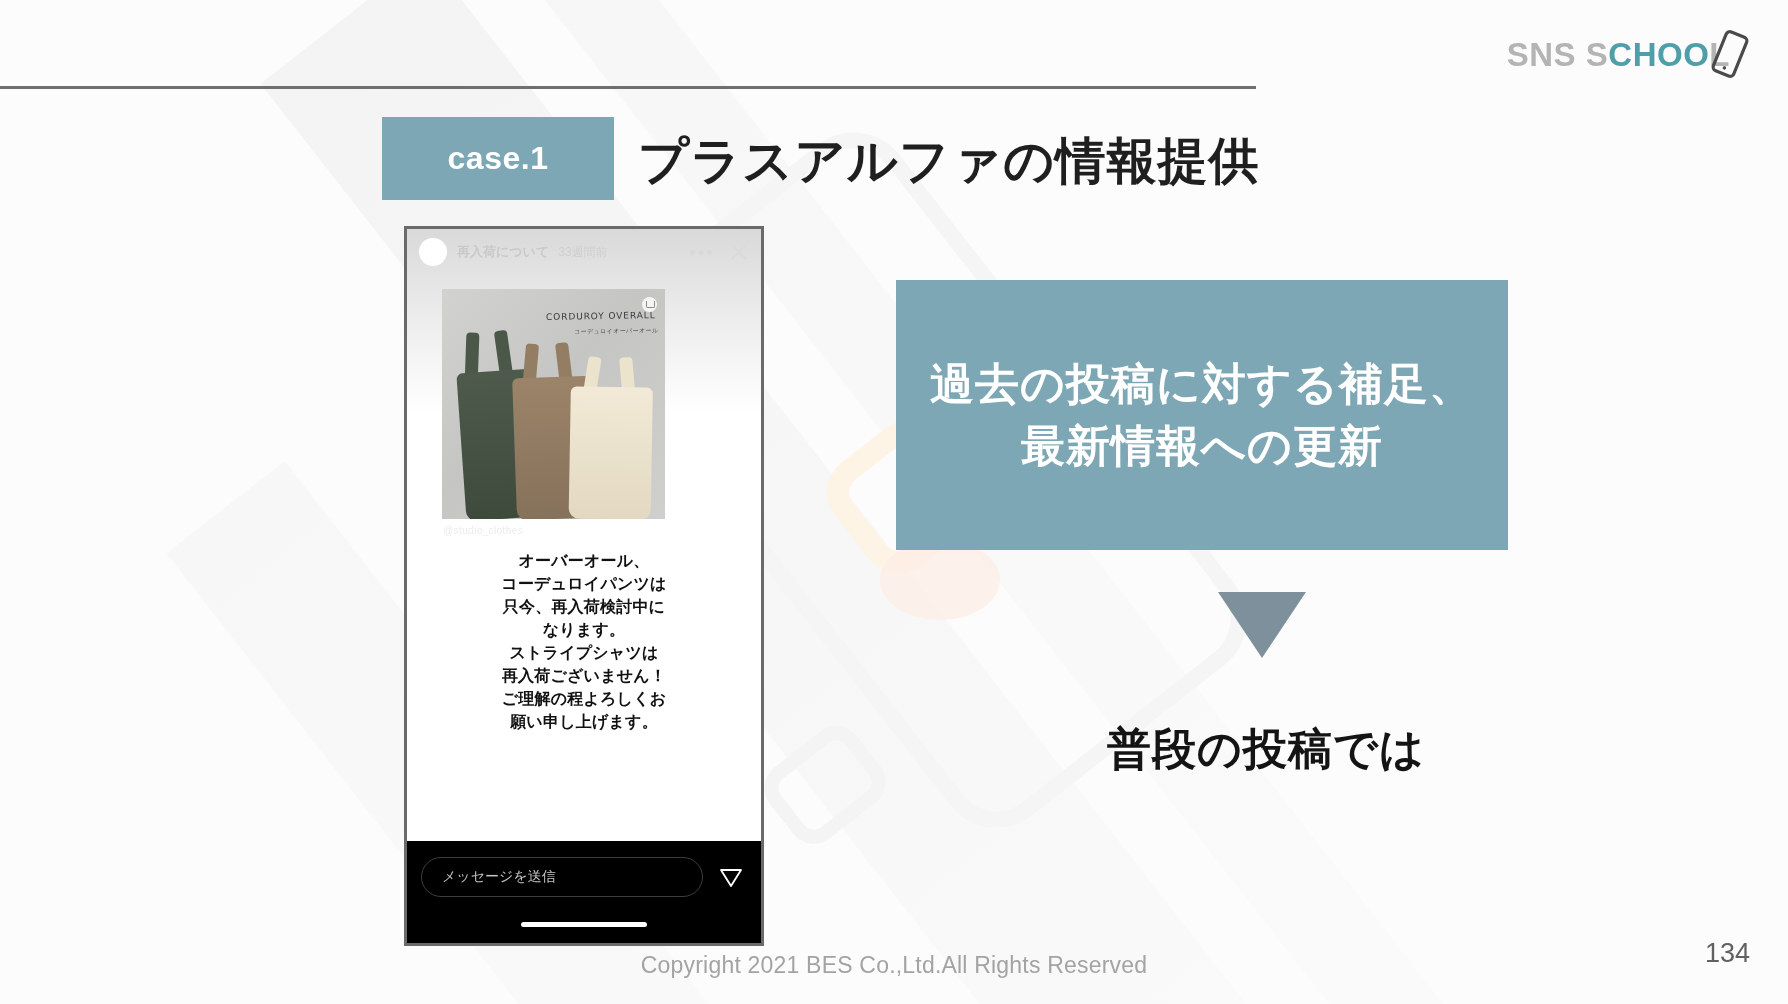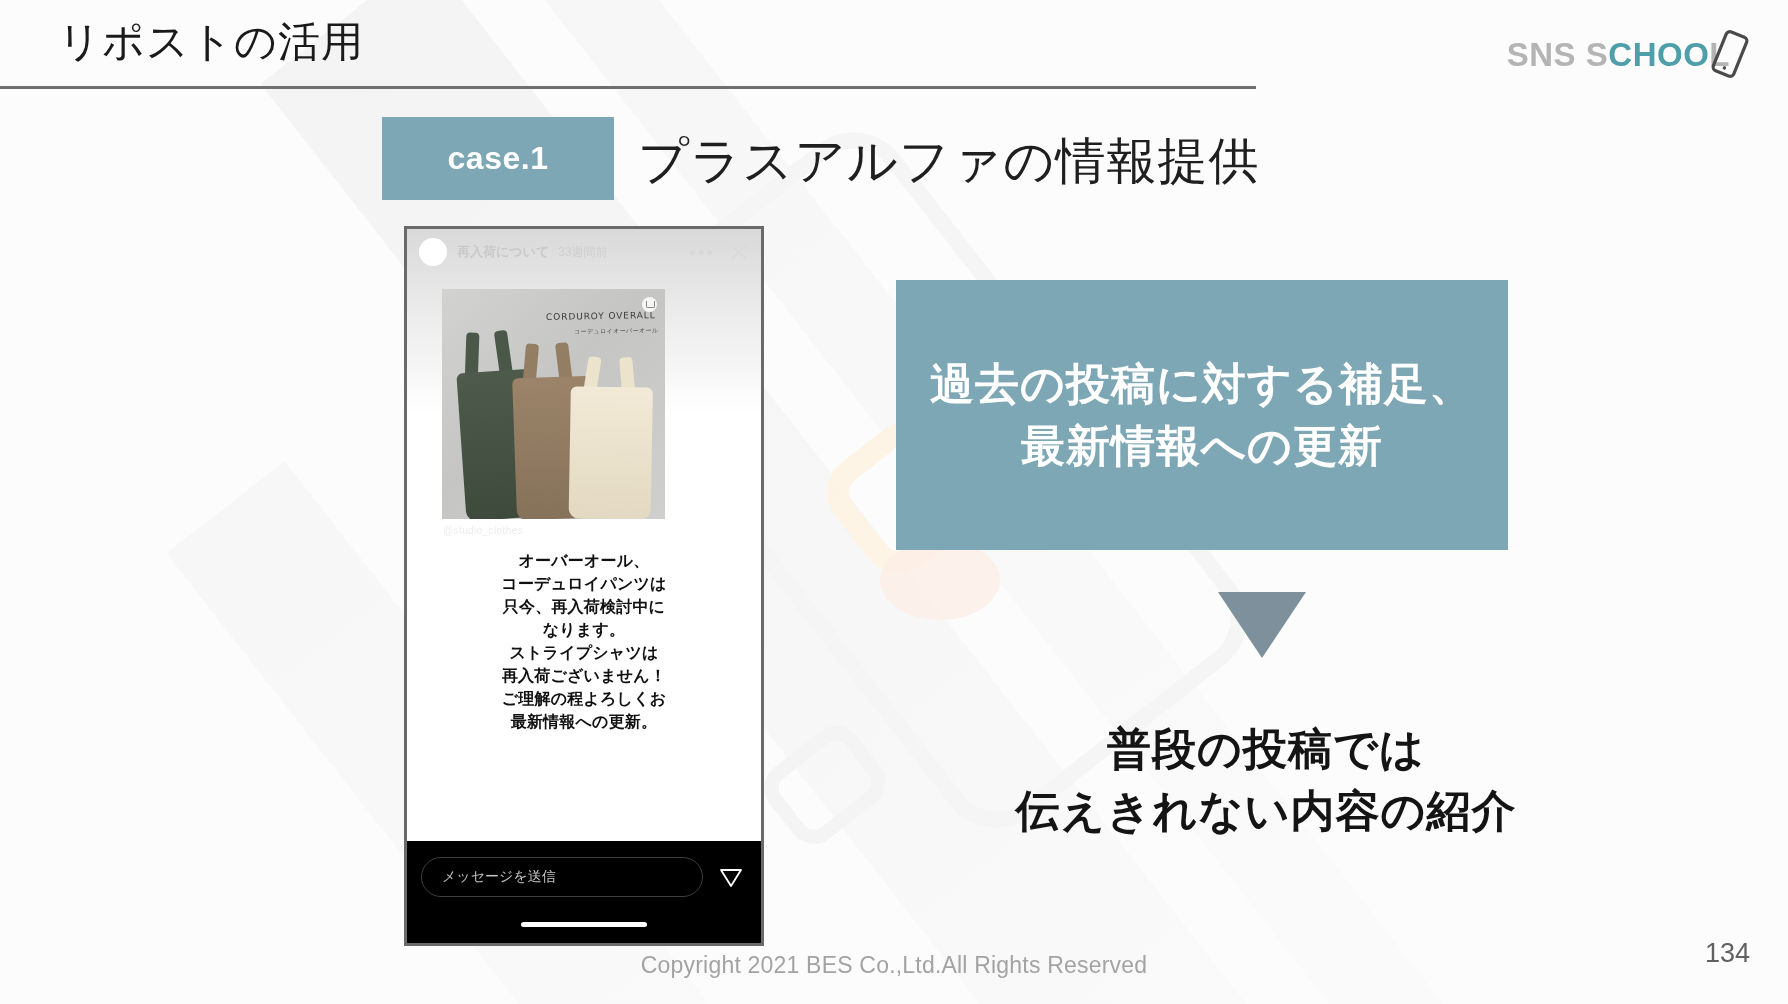--- a/index.html
+++ b/index.html
@@ -86,21 +86,21 @@
     position:absolute; left:382px; top:117px;
     width:232px; height:83px;
     background:#7da7b4;
     display:flex; align-items:center; justify-content:center;
   }
   .case-badge span {
     color:#ffffff; font-size:32px; font-weight:bold; letter-spacing:.5px;
   }
   .case-heading {
     position:absolute; left:638px; top:128px;
-    font-size:50px; font-weight:normal; color:#1f1f1f;
+    font-size:50px; font-weight:bold; color:#1f1f1f;
     white-space:nowrap; letter-spacing:1px;
   }
 
   
   .phone {
     position:absolute; left:404px; top:226px;
     width:360px; height:720px;
     background:#000000;
     border:3px solid #6a6a6a;
     overflow:hidden;
@@ -271,21 +271,20 @@
     <div class="wm-band wm-b1"></div>
     <div class="wm-band wm-b2"></div>
     <div class="wm-band wm-b3"></div>
     <div class="wm-phone"></div>
     <div class="wm-ring"></div>
     <div class="wm-dot"></div>
     <div class="wm-sq"></div>
   </div>
 
   <div class="header">
-    <div class="page-title">リポストの活用</div>
     <div class="title-rule"></div>
   </div>
 
   <div class="logo">
     <div class="logo-text"><span class="lg-gray">SNS S</span><span class="lg-teal">CHOO</span><span class="lg-gray">L</span></div>
     <div class="logo-phone">
       <svg width="44" height="52" viewBox="0 0 44 52">
         <g transform="rotate(22 22 26)">
           <rect x="11" y="5" width="22" height="42" rx="4" ry="4" fill="none" stroke="#4a4a4a" stroke-width="3.2"></rect>
           <circle cx="22" cy="41" r="1.7" fill="#4a4a4a"></circle>
@@ -335,21 +334,21 @@
       <div class="prod-handle">@studio_clothes</div>
 
       <div class="story-text">
         <div>オーバーオール、</div>
         <div>コーデュロイパンツは</div>
         <div>只今、再入荷検討中に</div>
         <div>なります。</div>
         <div>ストライプシャツは</div>
         <div>再入荷ございません！</div>
         <div>ご理解の程よろしくお</div>
-        <div>最新情報への更新。</div>
+        <div>願い申し上げます。</div>
       </div>
     </div>
 
     <div class="phone-bottom">
       <div class="msg-row">
         <div class="msg-input">
           <span>メッセージを送信</span>
         </div>
         <div class="send-icon">
           <svg width="26" height="26" viewBox="0 0 26 26">
@@ -363,19 +362,18 @@
 
   <div class="callout">
     <div>過去の投稿に対する補足、</div>
     <div>最新情報への更新</div>
   </div>
 
   <div class="arrow"></div>
 
   <div class="caption">
     <div>普段の投稿では</div>
-    <div>伝えきれない内容の紹介</div>
   </div>
 
   <div class="copyright">Copyright 2021 BES Co.,Ltd.All Rights Reserved</div>
   <div class="page-num">134</div>
 
 </div>
 
 </body></html>

